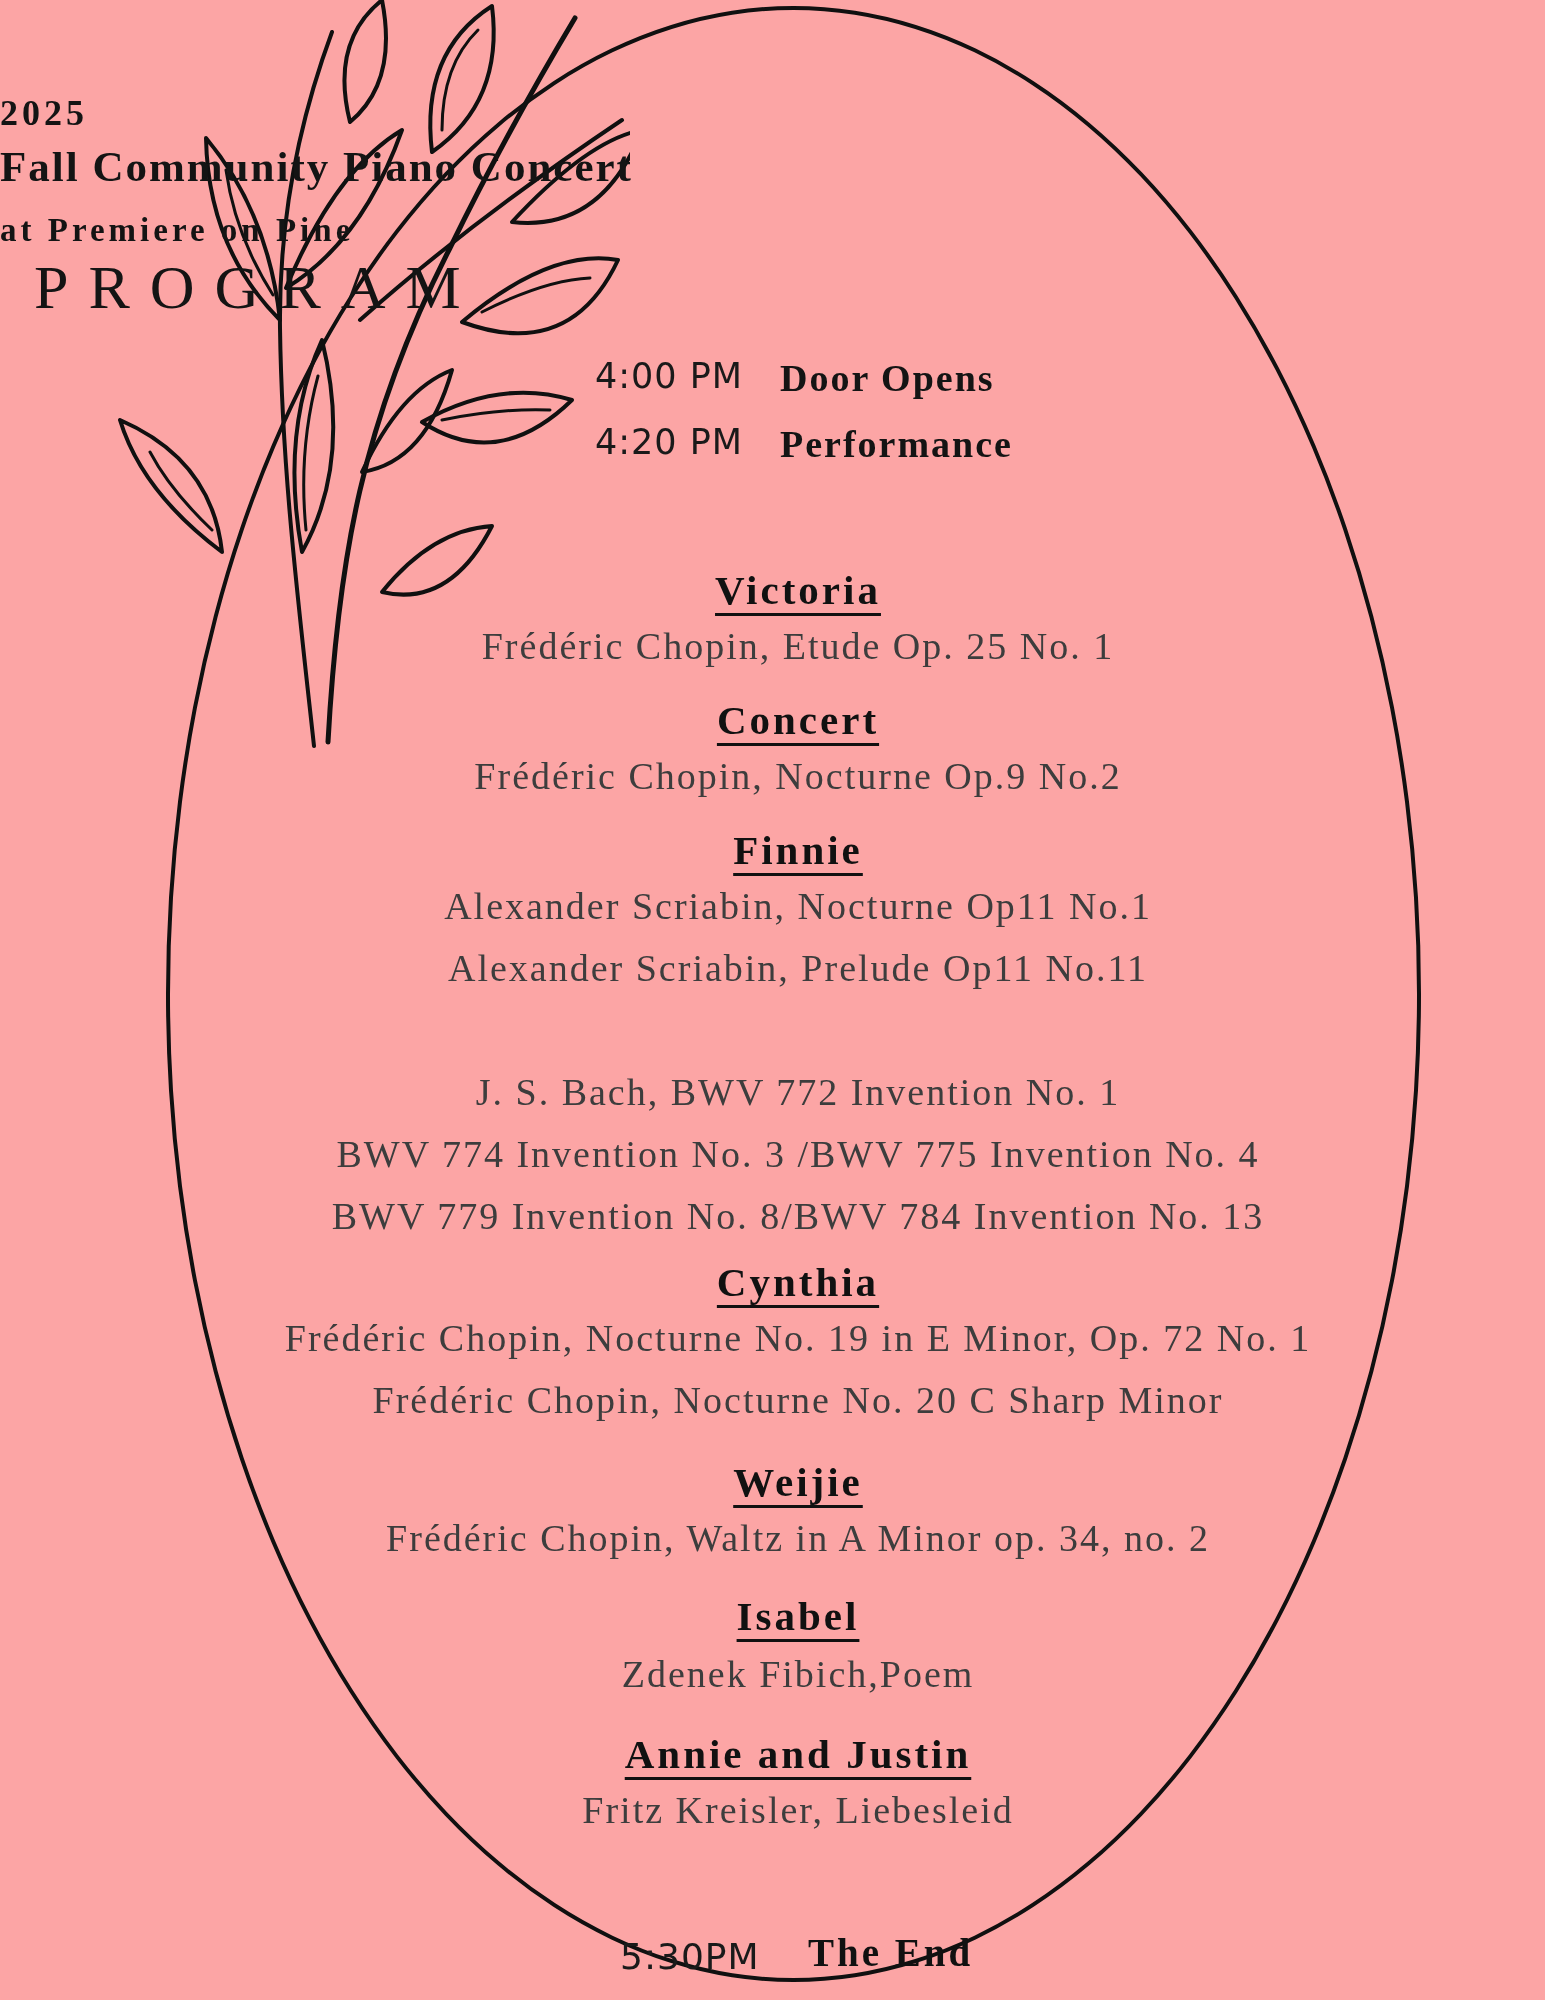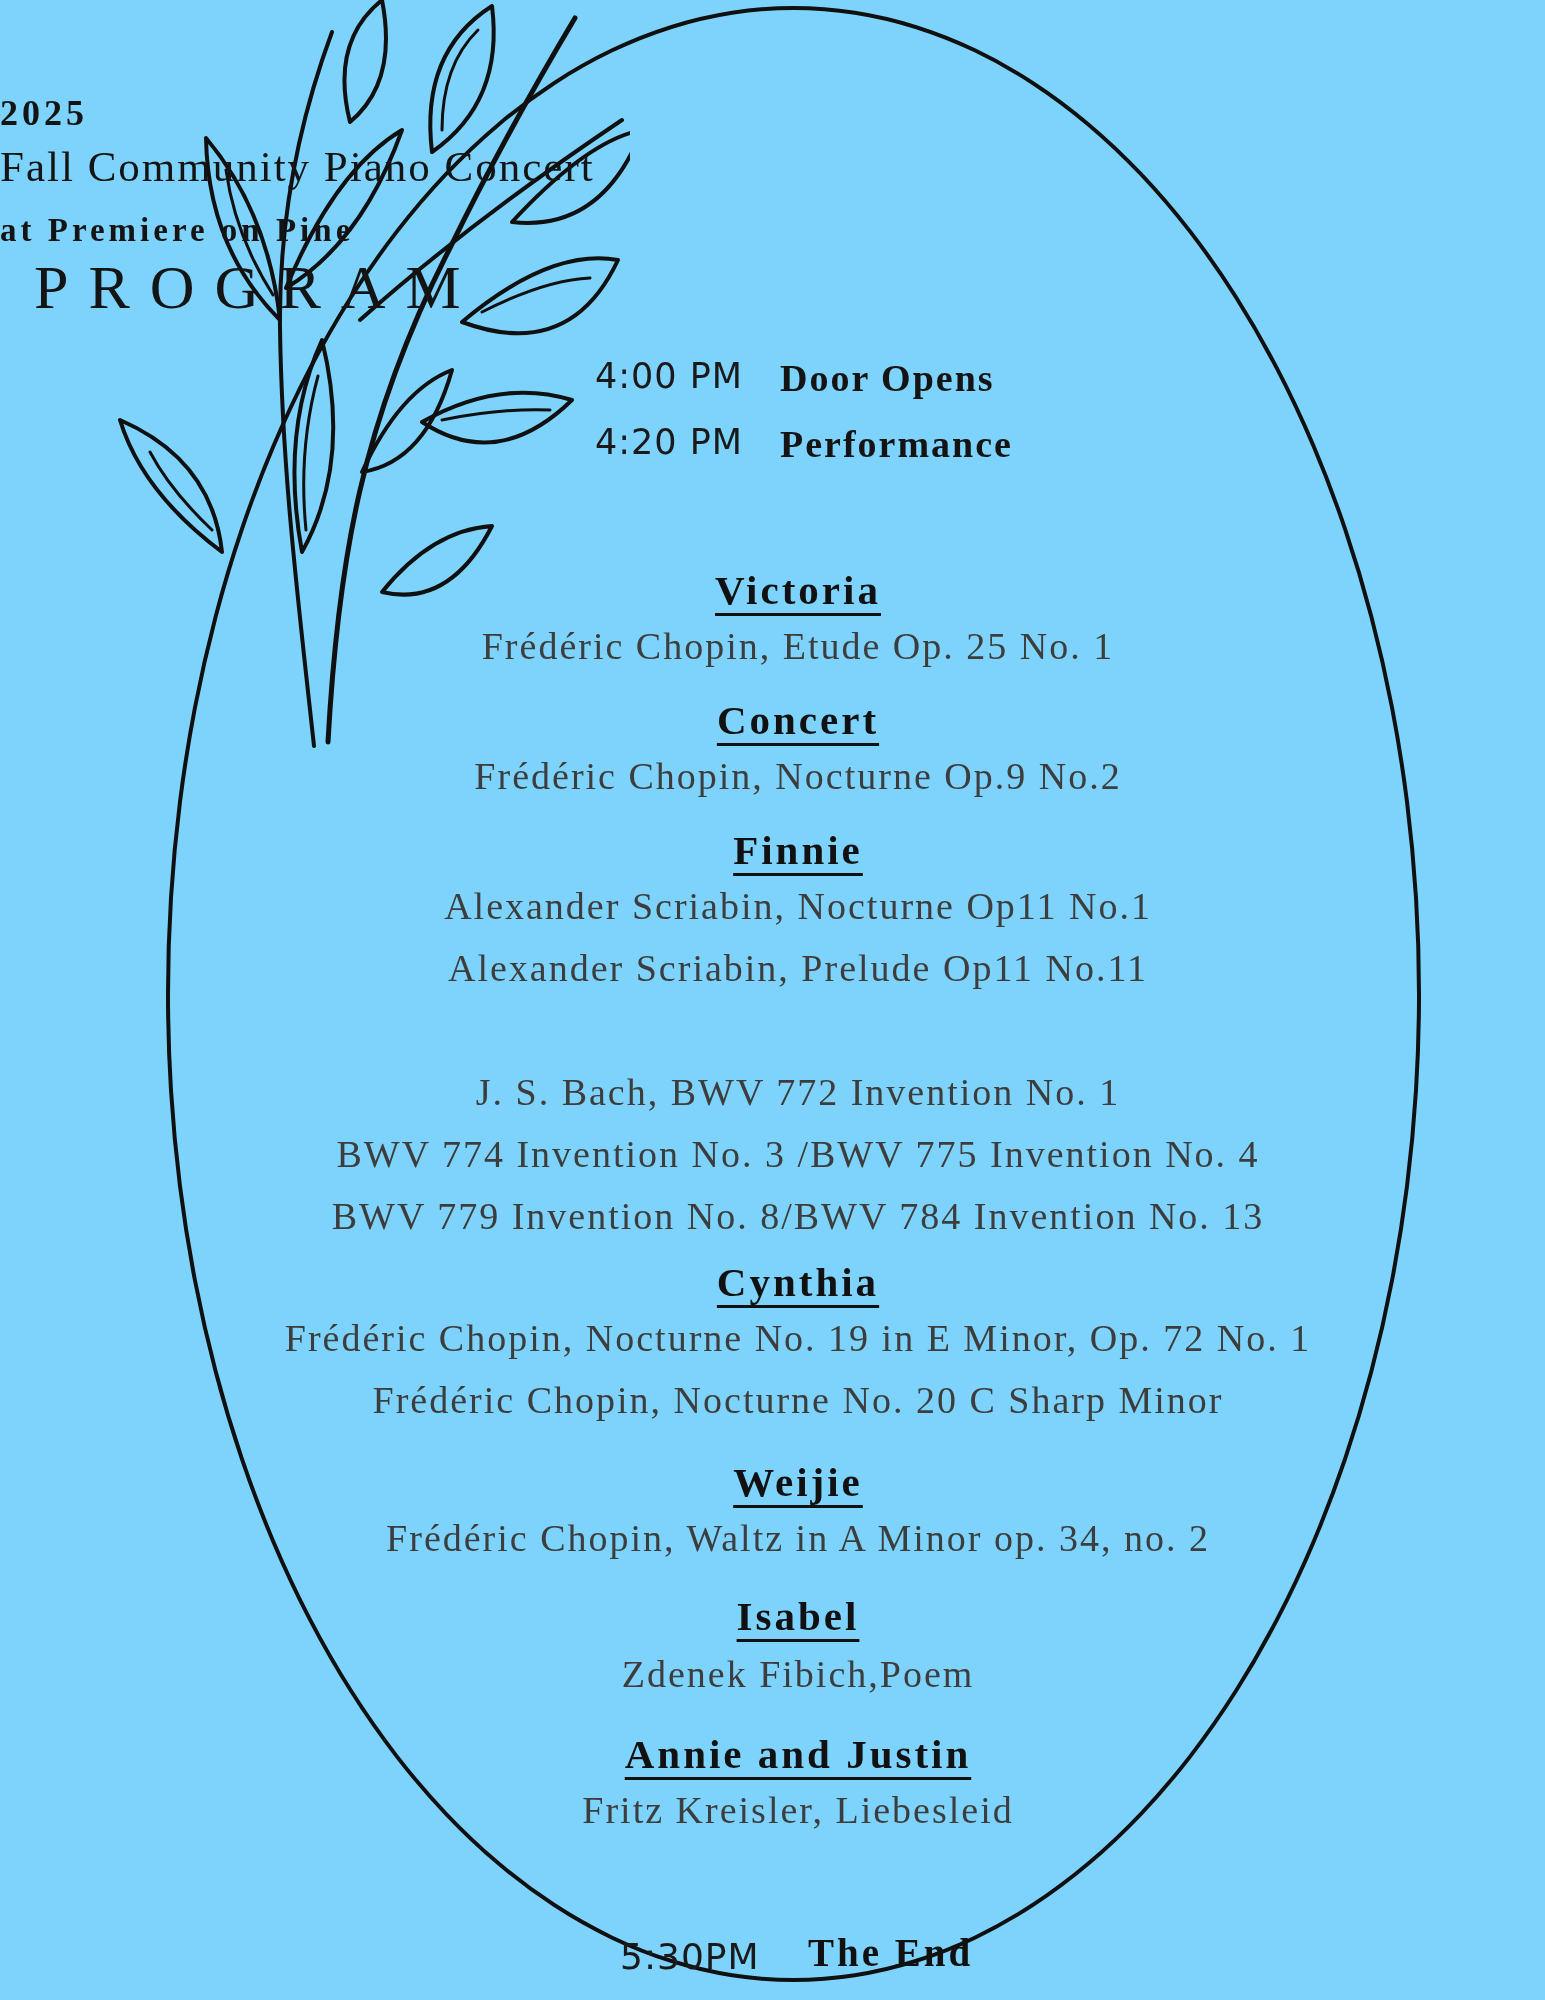--- a/index.html
+++ b/index.html
@@ -1,19 +1,19 @@
 <!DOCTYPE html>
 <html><head>
 <meta charset="utf-8">
 <style>
   html,body{margin:0;padding:0;background:#e8e8e8;}
   .page{
     position:relative;
     width:1545px;height:2000px;
-    background:#7dd3fc;
+    background:#fca5a5;
     overflow:hidden;
     font-family:"Liberation Serif", serif;
     color:#141414;
   }
   
   .oval{
     position:absolute;
     left:166px;top:6px;
     width:1255px;height:1976px;
     border:4.5px solid #101010;
@@ -24,21 +24,21 @@
   .branch{
     position:absolute;left:30px;top:-10px;
     width:600px;height:780px;
   }
   .year{
     position:absolute;left:0;width:100%;top:92px;
     font-size:36px;font-weight:700;letter-spacing:4px;
   }
   .title{
     position:absolute;left:0;width:100%;top:142px;
-    font-size:43px;font-weight:400;letter-spacing:2px;
+    font-size:43px;font-weight:700;letter-spacing:2px;
   }
   .venue{
     position:absolute;left:0;width:100%;top:212px;
     font-size:33px;font-weight:700;letter-spacing:4px;
   }
   .program-heading{
     position:absolute;left:0;width:100%;top:252px;
     font-size:62px;font-weight:400;letter-spacing:20px;
     text-indent:20px;
     margin-left:14px;

